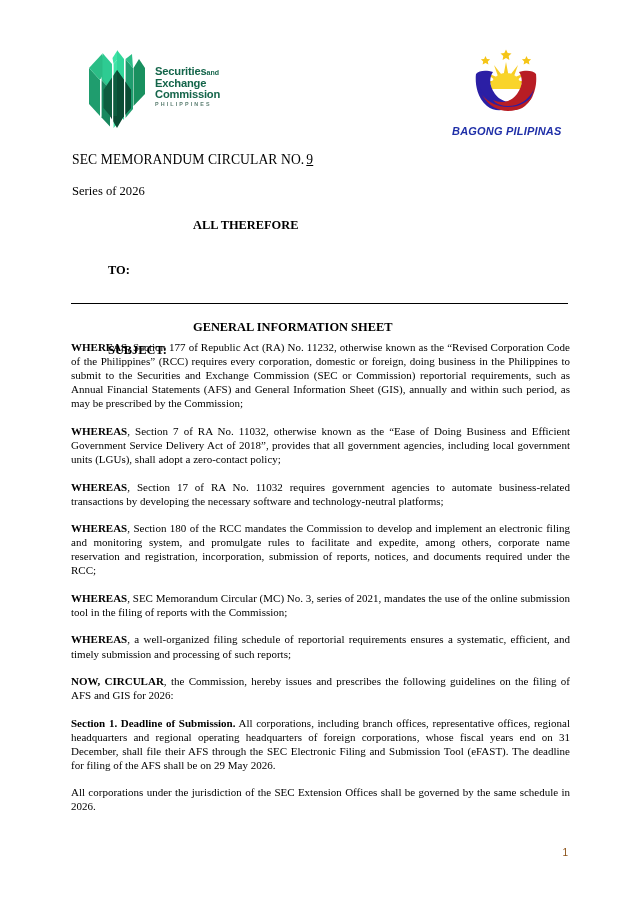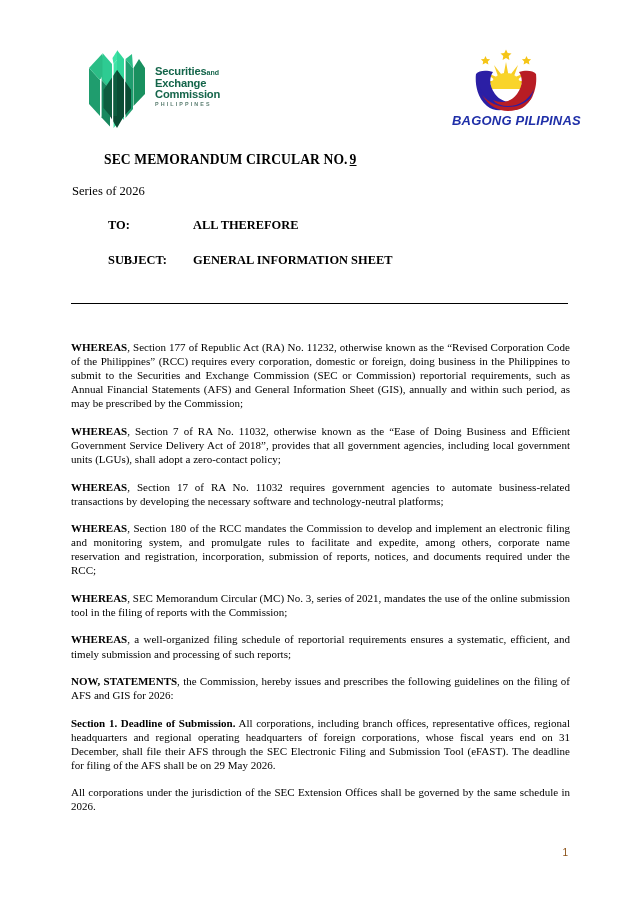--- a/index.html
+++ b/index.html
@@ -36,37 +36,37 @@
     font-size:5.4px; font-weight:bold; letter-spacing:2.1px;
     color:#5d7f72; margin-top:1.5px;
   }
 
   .bp-logo-block {
     position:absolute; left:452px; top:2px; width:108px; text-align:center;
   }
   .bp-mark { width:78px; height:64px; display:block; margin:0 auto; }
   .bp-caption {
     font-family:"Liberation Sans", sans-serif;
-    font-size:13px; font-weight:bold; font-style:italic;
-    color:#1f2fa8; letter-spacing:0.2px; margin-top:1px; white-space:nowrap;
+    font-size:11px; font-weight:bold; font-style:italic;
+    color:#1f2fa8; letter-spacing:0.2px; margin-top:13px; white-space:nowrap;
   }
 
   
   .circular-head { position:absolute; left:72px; top:152px; }
   .circular-no {
-    font-size:13.6px; font-weight:bold; letter-spacing:0.1px; white-space:nowrap;margin-left:32px;
+    font-size:13.6px; font-weight:normal; letter-spacing:0.1px; white-space:nowrap;
   }
   .circular-no .num { text-decoration:underline; padding:0 3px 0 2px; }
   .circular-series { font-size:12.6px; margin-top:16px; }
 
   
   .meta { position:absolute; left:108px; top:218px; width:470px; }
   .meta-row { display:flex; align-items:flex-start; }
   .meta-row + .meta-row { margin-top:20px;align-items:center; }
-  .meta-label { width:85px; flex:0 0 85px; font-size:12.4px; font-weight:bold; }
+  .meta-label { width:85px; flex:0 0 85px; font-size:12.4px; font-weight:bold;margin-top:45px; }
   .meta-value { font-size:12.4px; font-weight:bold; line-height:1.23; }
 
   
   .rule {
     position:absolute; left:71px; top:303px; width:497px; height:0;
     border-top:1.4px solid #000;
   }
 
   
   .body-copy {
@@ -196,21 +196,21 @@
     <p><b>WHEREAS</b><span>, Section 7 of RA No. 11032, otherwise known as the “Ease of Doing Business and Efficient Government Service Delivery Act of 2018”, provides that all government agencies, including local government units (LGUs), shall adopt a zero-contact policy;</span></p>
 
     <p><b>WHEREAS</b><span>, Section 17 of RA No. 11032 requires government agencies to automate business-related transactions by developing the necessary software and technology-neutral platforms;</span></p>
 
     <p><b>WHEREAS</b><span>, Section 180 of the RCC mandates the Commission to develop and implement an electronic filing and monitoring system, and promulgate rules to facilitate and expedite, among others, corporate name reservation and registration, incorporation, submission of reports, notices, and documents required under the RCC;</span></p>
 
     <p><b>WHEREAS</b><span>, SEC Memorandum Circular (MC) No. 3, series of 2021, mandates the use of the online submission tool in the filing of reports with the Commission;</span></p>
 
     <p><b>WHEREAS</b><span>, a well-organized filing schedule of reportorial requirements ensures a systematic, efficient, and timely submission and processing of such reports;</span></p>
 
-    <p><b>NOW, STATEMENTS</b><span>, the Commission, hereby issues and prescribes the following guidelines on the filing of AFS and GIS for 2026:</span></p>
+    <p><b>NOW, CIRCULAR</b><span>, the Commission, hereby issues and prescribes the following guidelines on the filing of AFS and GIS for 2026:</span></p>
 
     <p><b>Section 1. Deadline of Submission.</b><span> All corporations, including branch offices, representative offices, regional headquarters and regional operating headquarters of foreign corporations, whose fiscal years end on 31 December, shall file their AFS through the SEC Electronic Filing and Submission Tool (eFAST).  The deadline for filing of the AFS shall be on 29 May 2026.</span></p>
 
     <p class="last">All corporations under the jurisdiction of the SEC Extension Offices shall be governed by the same schedule in 2026.</p>
   </div>
 
   <div class="folio">1</div>
 
 </div>
 

